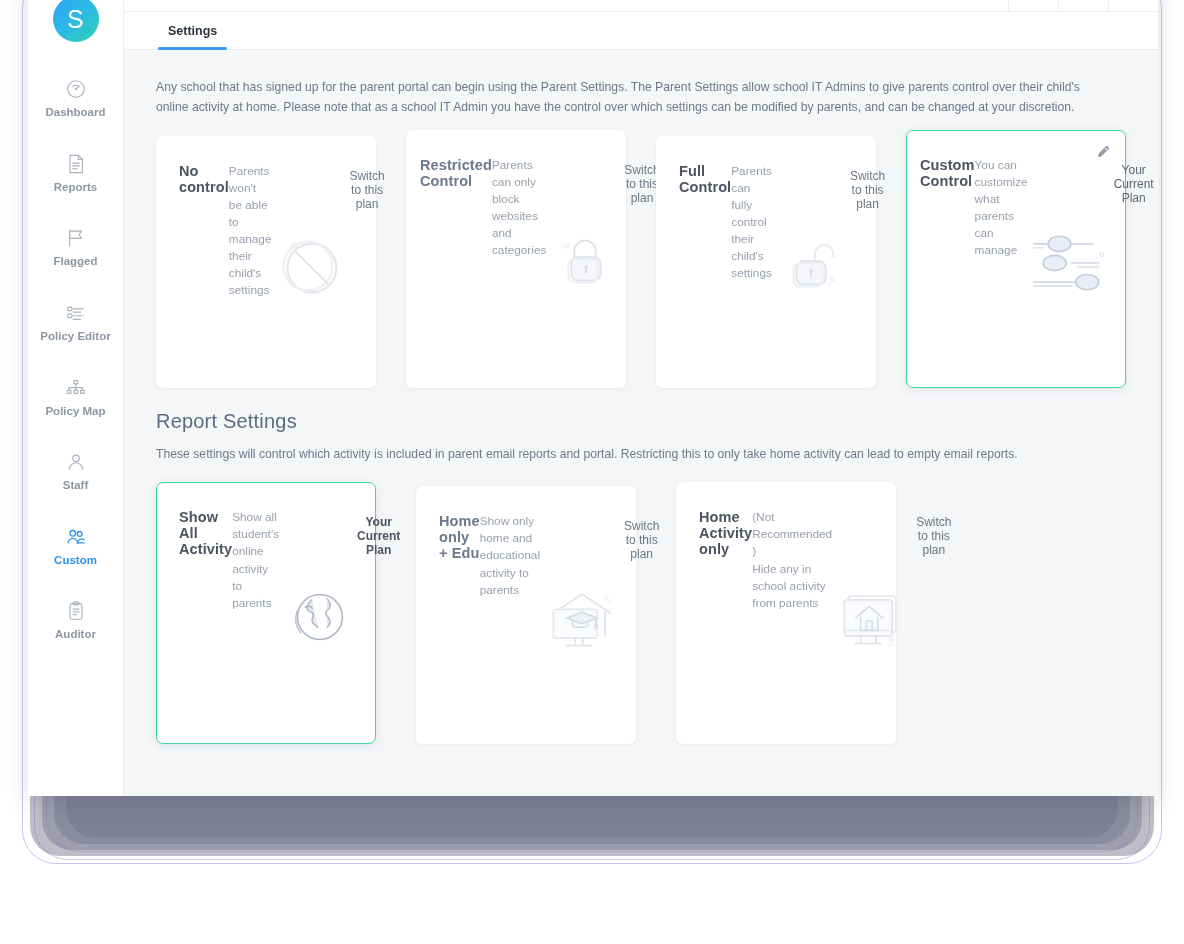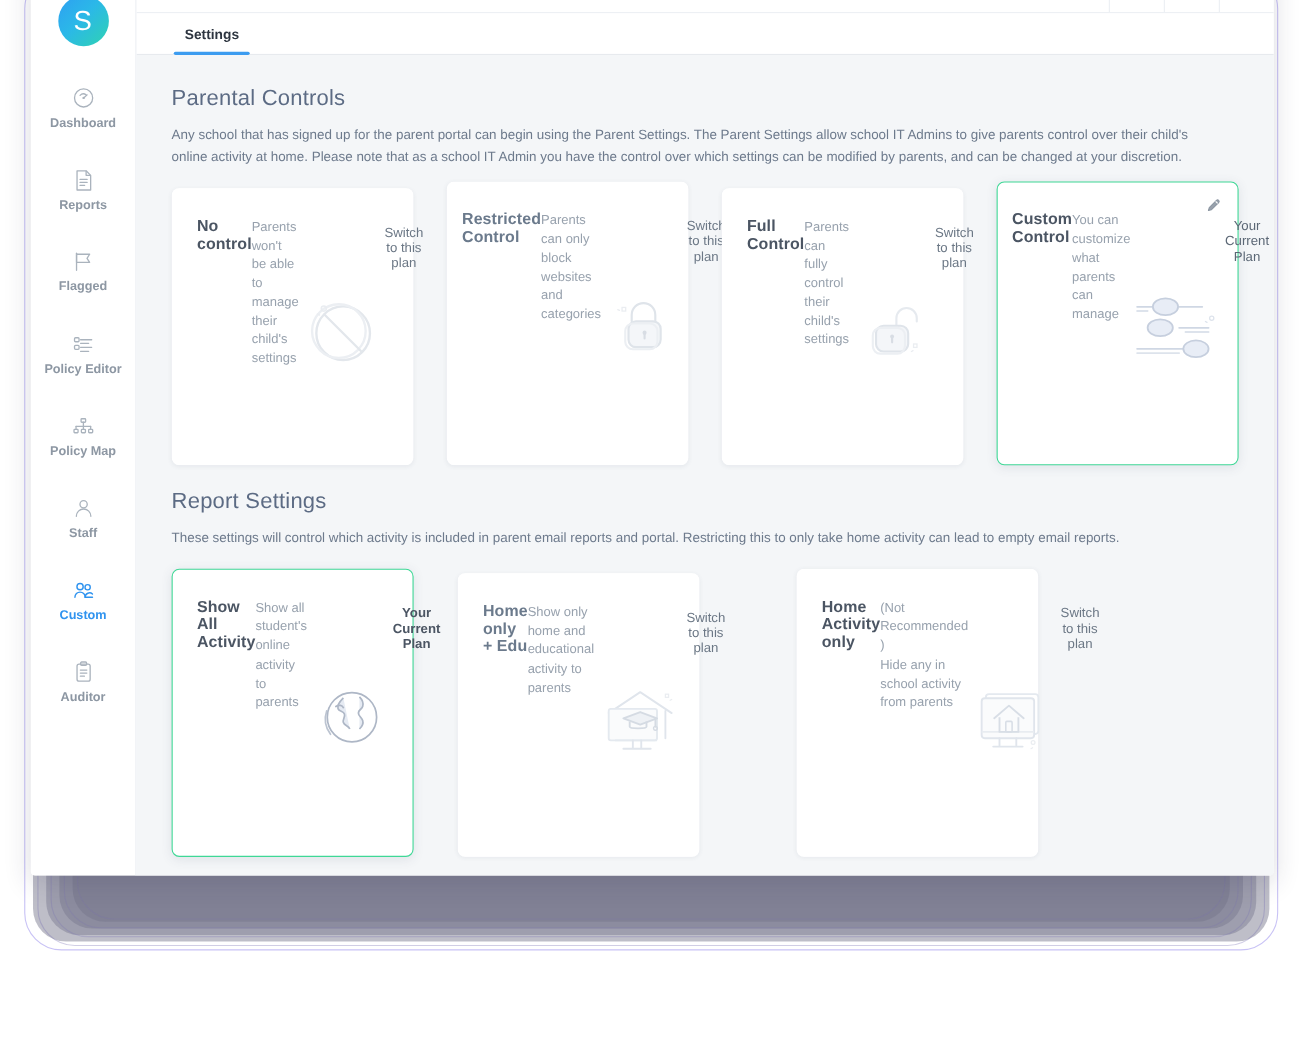--- a/index.html
+++ b/index.html
@@ -394,21 +394,20 @@
     </header>
 
     <div class="tabbar">
       <div class="tab active">
         <span>Settings</span>
       </div>
     </div>
 
     <div class="content">
 
-      <h1 class="section-title">Parental Controls</h1>
       <p class="section-desc">Any school that has signed up for the parent portal can begin using the Parent Settings. The Parent Settings allow school IT Admins to give parents control over their child's online activity at home. Please note that as a school IT Admin you have the control over which settings can be modified by parents, and can be changed at your discretion.</p>
 
       <div class="card-row">
 
         <div class="plan-card tall">
           <div class="card-title">No control</div>
           <div class="card-desc">Parents won't be able to manage their child's settings</div>
           <div class="card-art">
             <svg width="78" height="78" viewBox="0 0 80 80" fill="none" stroke="#e3e7ec" stroke-width="2.2">
               <circle cx="42" cy="42" r="25"></circle>
@@ -518,21 +517,21 @@
               <path d="M34 42 v5 c0 2 16 2 16 0 v-5" stroke="#d5dbe3" stroke-linejoin="round"></path>
               <path d="M58.5 40 v7" stroke="#d5dbe3" stroke-linecap="round"></path>
               <circle cx="58.5" cy="48.5" r="1.8" stroke="#d5dbe3" stroke-width="1.3"></circle>
               <rect x="68" y="16" width="3" height="3" stroke="#eaedf1" stroke-width="1.2"></rect>
               <path d="M74 21 l-1.5 .8" stroke="#eaedf1" stroke-width="1.2" stroke-linecap="round"></path>
             </svg>
           </div>
           <div class="card-action">Switch to this plan</div>
         </div>
 
-        <div class="plan-card tall" style="min-height:258px;margin-left:48px;">
+        <div class="plan-card tall" style="min-height:258px;">
           <div class="card-title">Home Activity only</div>
           <div class="card-desc" style="white-space:pre-line;">(Not Recommended )
 Hide any in school activity from parents</div>
           <div class="card-art">
             <svg width="84" height="78" viewBox="0 0 88 80" fill="none" stroke="#e0e5ec" stroke-width="1.8">
               <rect x="17" y="18" width="50" height="38" rx="3" stroke="#e4e9ef"></rect>
               <rect x="13" y="22" width="50" height="38" rx="3" fill="#fafbfc" stroke="#e0e5ec"></rect>
               <path d="M13 54 h50" stroke="#e8ecf1"></path>
               <path d="M30 60 v7 M46 60 v7" stroke-linecap="round"></path>
               <path d="M24 68 h28" stroke-linecap="round"></path>

